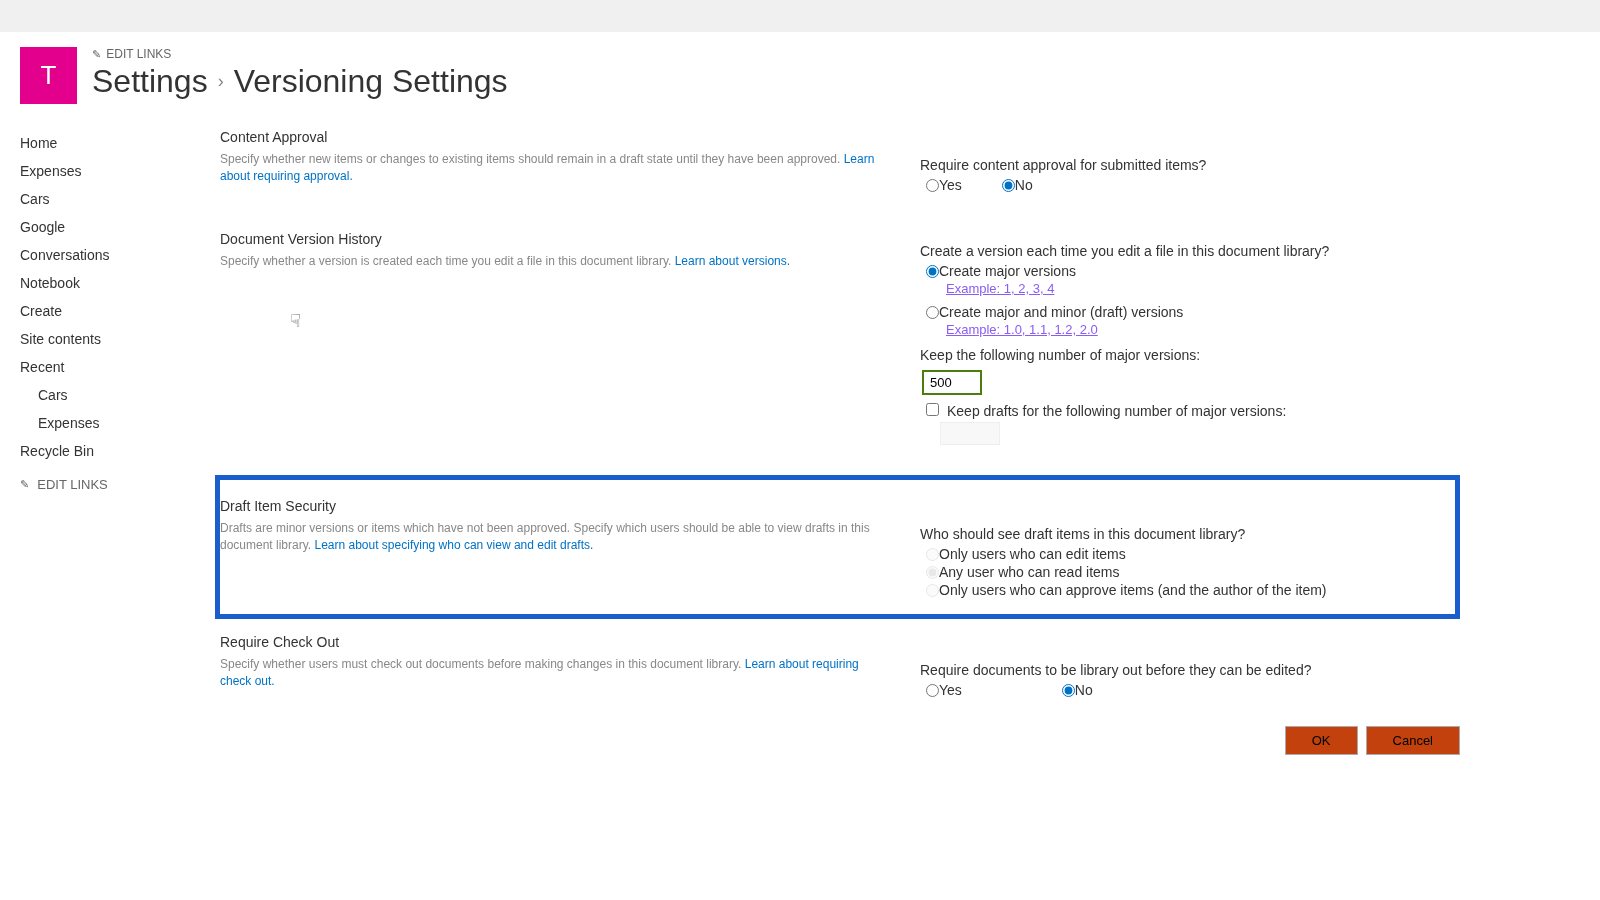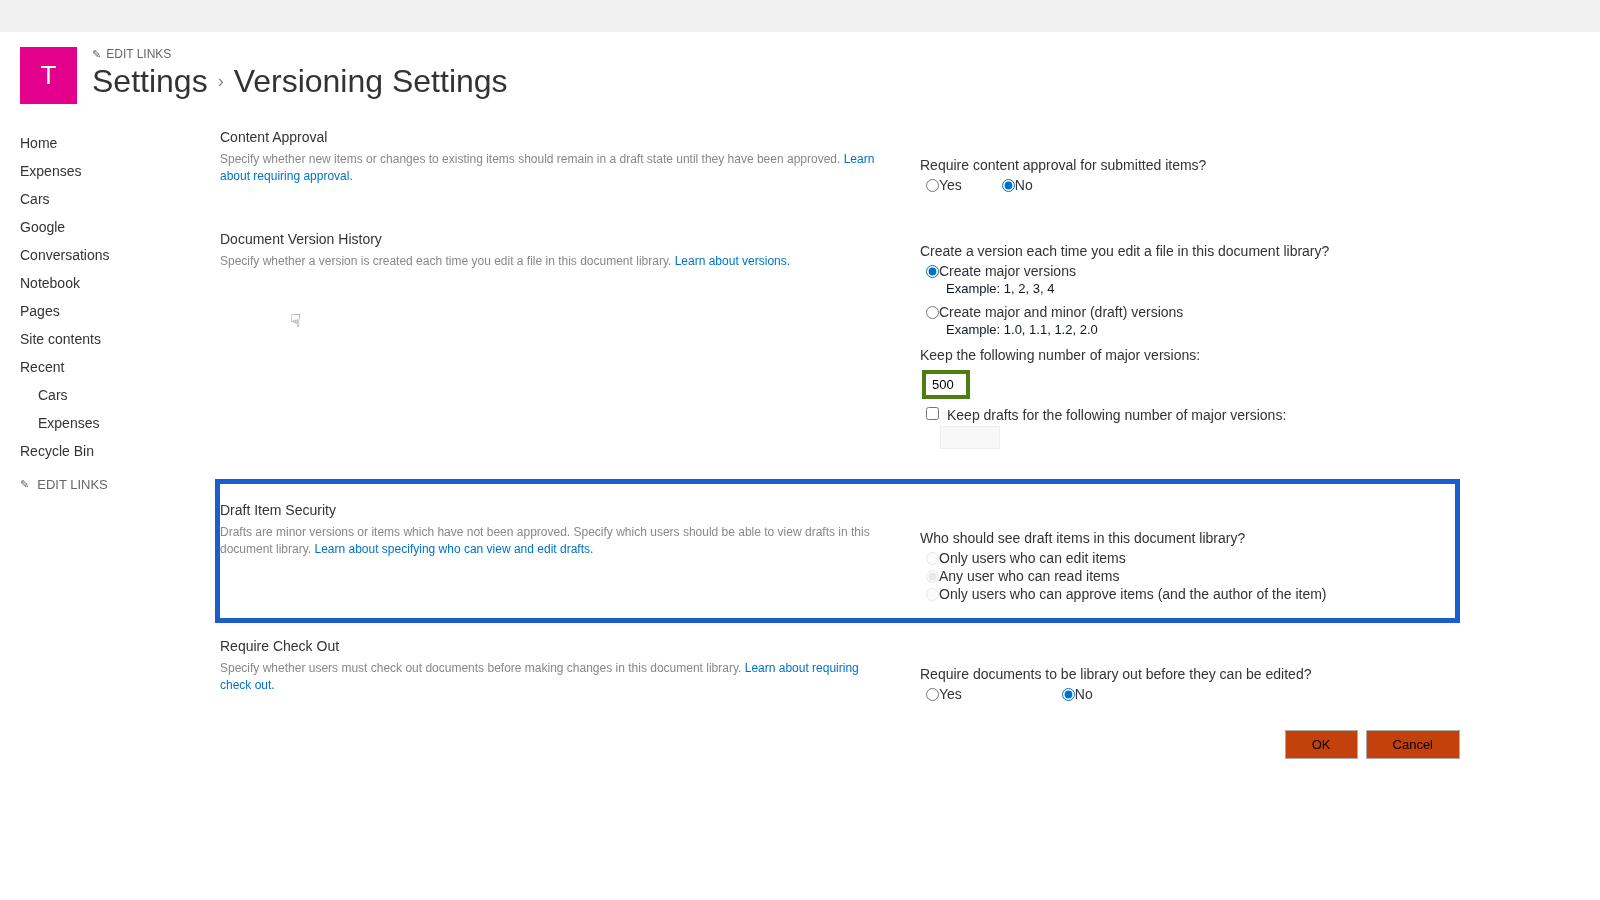--- a/index.html
+++ b/index.html
@@ -140,38 +140,39 @@
       align-items: center;
     }
     .radio-col {
       padding-left: 6px;
     }
     .radio-col .radio-item {
       margin-bottom: 2px;
     }
     .radio-example {
       font-size: 13px;
-      color: #0f172a;
+      color: #8b5cf6;
       margin-left: 20px;
       margin-bottom: 8px;
+      text-decoration: underline;
     }
     input[type="radio"] {
       cursor: pointer;
     }
     input[type="radio"]:checked {
       accent-color: #0072c6;
     }
     input[type="checkbox"] {
       cursor: pointer;
       margin-right: 8px;
     }
     .text-input {
-      width: 48px;
+      width: 60px;
       padding: 3px 6px;
-      border: 4px solid #4d7c0f;
+      border: 2px solid #4d7c0f;
       font-size: 13px;
       margin-left: 2px;
       margin-top: 3px;
     }
     .drafts-input {
       width: 60px;
       padding: 3px 6px;
       border: 1px solid #eee;
       background: #f8f8f8;
       margin-left: 20px;
@@ -252,21 +253,21 @@
 
   <div class="body-row">
 
     <div class="sidebar">
       <div class="nav-item">Home</div>
       <div class="nav-item">Expenses</div>
       <div class="nav-item">Cars</div>
       <div class="nav-item">Google</div>
       <div class="nav-item">Conversations</div>
       <div class="nav-item">Notebook</div>
-      <div class="nav-item">Pages</div>
+      <div class="nav-item">Create</div>
       <div class="nav-item">Site contents</div>
       <div class="nav-item">Recent</div>
       <div class="nav-item indent">Cars</div>
       <div class="nav-item indent">Expenses</div>
       <div class="nav-item">Recycle Bin</div>
       <div class="edit-links-side">
         <span class="pencil-icon">✎</span>
         <span>EDIT LINKS</span>
       </div>
     </div>

